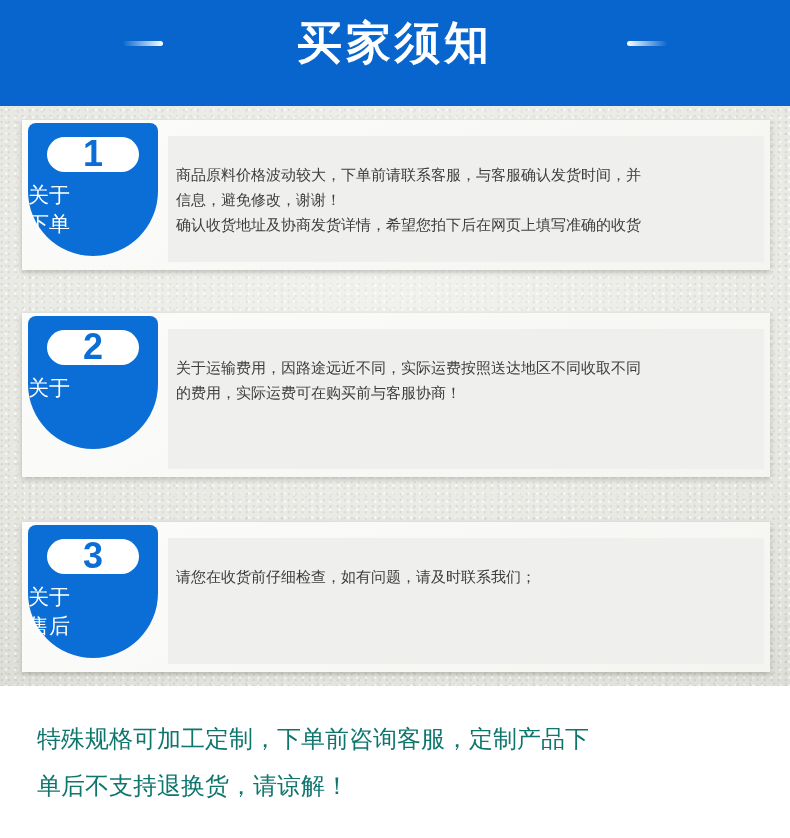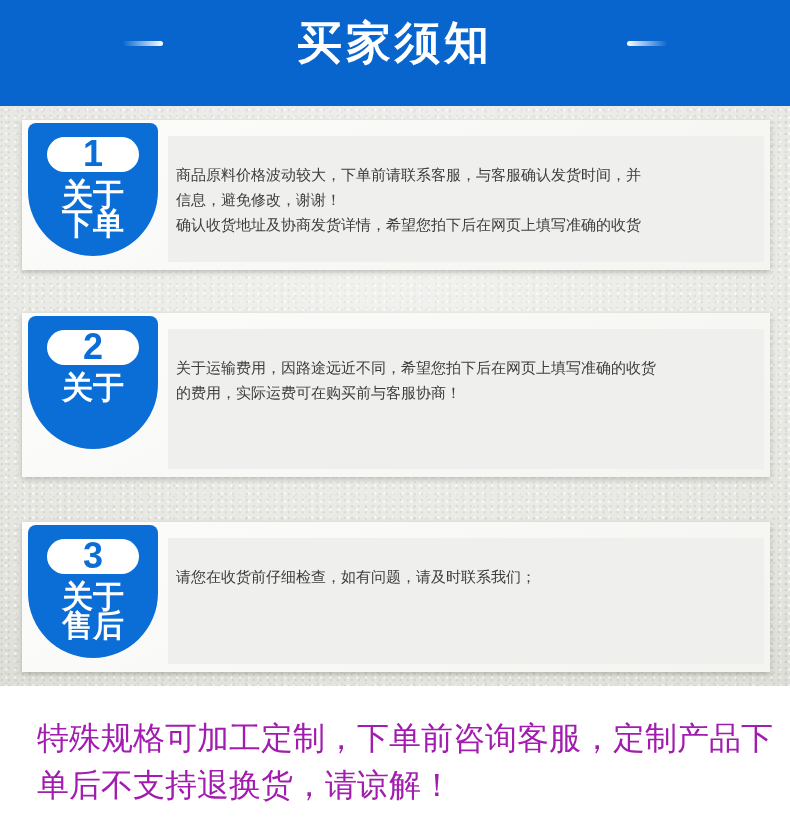--- a/index.html
+++ b/index.html
@@ -42,31 +42,31 @@
     position:absolute; left:6px; top:3px; width:130px; height:133px;
     background:#0a6ed6; border-radius:8px 8px 65px 65px;
   }
   .pill {
     position:absolute; left:19px; top:14px; width:92px; height:35px;
     background:#ffffff; border-radius:18px;
     display:flex; align-items:center; justify-content:center;
   }
   .pill span { font-size:36px; font-weight:bold; color:#0a6ed6; line-height:1; position:relative; top:-1px; }
   .badge-label {
-    position:absolute; top:57px; left:0; width:100%; text-align:center;
-    color:#ffffff; font-size:31px; font-weight:bold; line-height:29px;
+    position:absolute; top:57px; left:0; width:100%; text-align:left;
+    color:#ffffff; font-size:21px; font-weight:normal; line-height:29px;
   }
   .panel {
     position:absolute; left:146px; right:6px; top:16px; bottom:8px;
     background:#efefed; padding:26px 0 0 8px;
   }
   .line { font-size:15px; line-height:25px; color:#3d3d3d; white-space:nowrap; }
   
   .footer { position:absolute; left:37px; top:715px; }
-  .footer p { font-size:32px; line-height:47px; color:#a21caf; white-space:nowrap; }
+  .footer p { font-size:24px; line-height:47px; color:#0f766e; white-space:nowrap; }
 </style>
 </head>
 <body>
 
 <div class="page">
 
   <div class="texture"></div>
 
   <div class="banner">
     <span class="dash dash-left"></span>
@@ -94,21 +94,21 @@
   <section class="card card2">
     <div class="badge">
       <div class="pill">
         <span>2</span>
       </div>
       <div class="badge-label">
         <div>关于</div>
       </div>
     </div>
     <div class="panel">
-      <p class="line">关于运输费用，因路途远近不同，希望您拍下后在网页上填写准确的收货</p>
+      <p class="line">关于运输费用，因路途远近不同，实际运费按照送达地区不同收取不同</p>
       <p class="line">的费用，实际运费可在购买前与客服协商！</p>
     </div>
   </section>
 
   <section class="card card3">
     <div class="badge">
       <div class="pill">
         <span>3</span>
       </div>
       <div class="badge-label">

